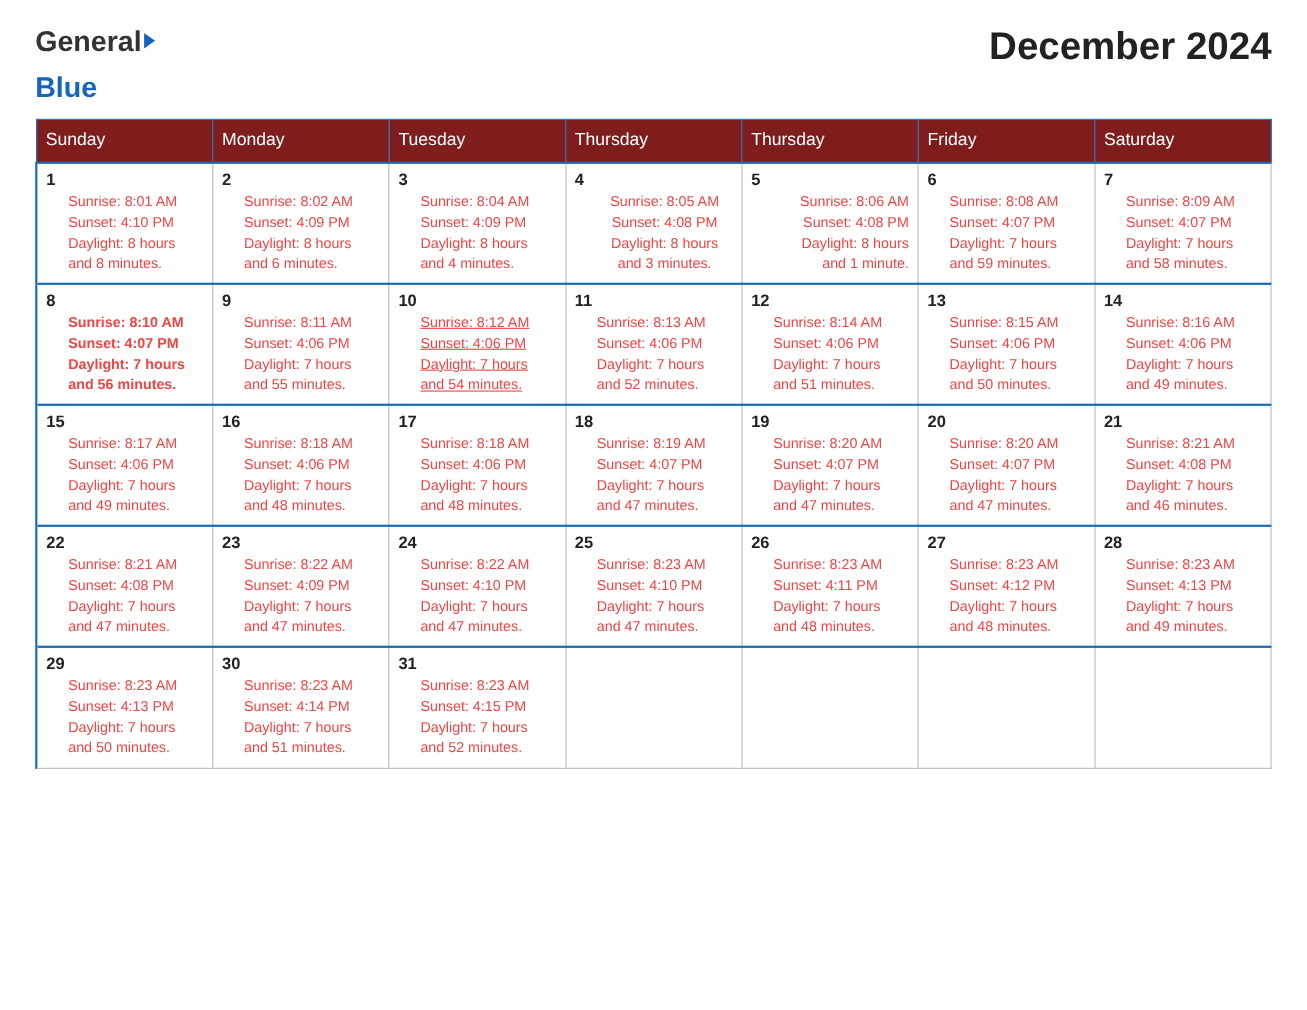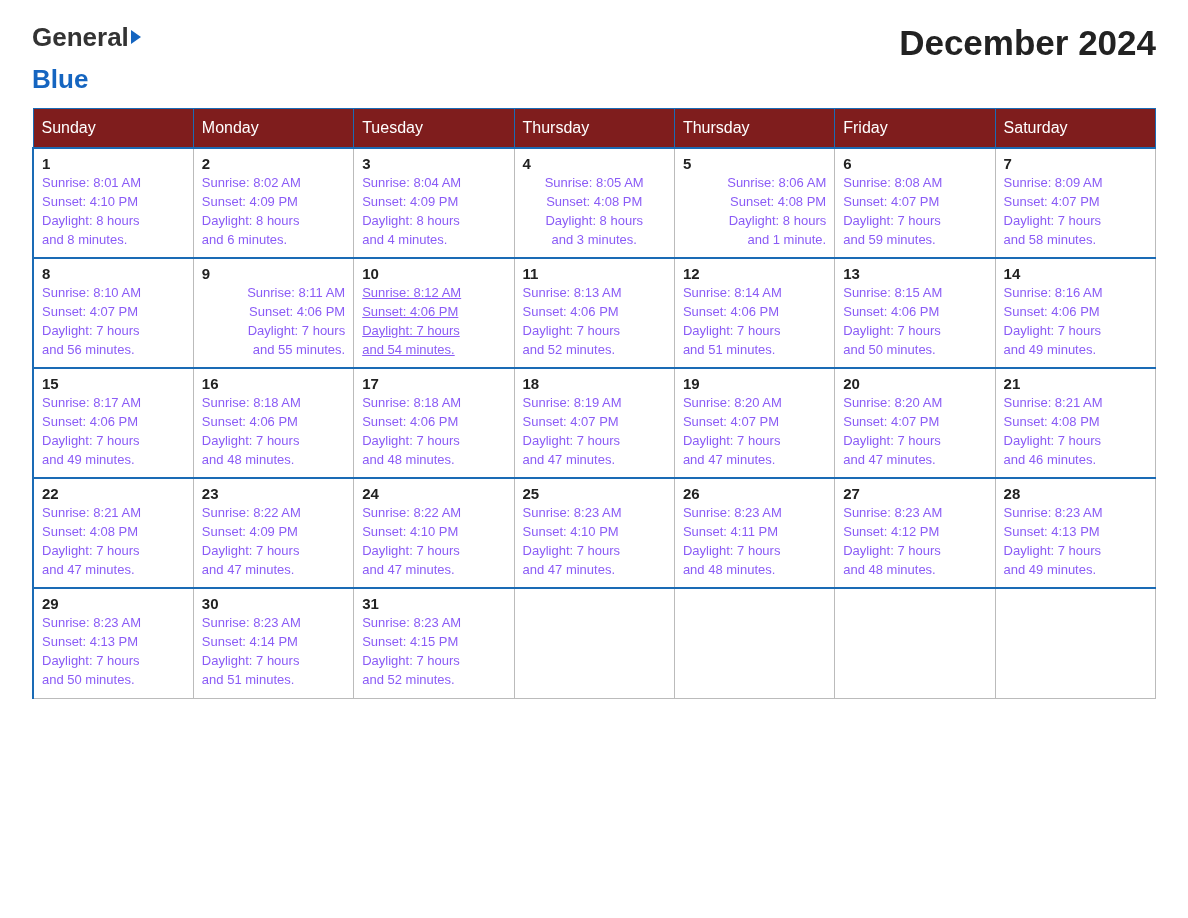--- a/index.html
+++ b/index.html
@@ -88,21 +88,22 @@
     }
     .day-num {
       font-size: 15px;
       font-weight: bold;
       display: block;
       margin-bottom: 2px;
     }
     .day-info {
       font-size: 13px;
       line-height: 1.45;
-      color: #8b5cf6;
+      color: #ef4444;
+      margin-left: 20px;
     }
     tbody tr {
       border-top: 2px solid #1a6bb5;
     }
   </style>
 </head>
 <body>
 
 <div class="header">
   <div class="logo">
@@ -177,28 +178,28 @@
           <span class="day-num">7</span>
           <div class="day-info" style="white-space: pre-line;">Sunrise: 8:09 AM
 Sunset: 4:07 PM
 Daylight: 7 hours
 and 58 minutes.</div>
         </td>
       </tr>
       <tr>
         <td>
           <span class="day-num">8</span>
-          <div class="day-info" style="white-space: pre-line;">Sunrise: 8:10 AM
+          <div class="day-info" style="white-space: pre-line; font-weight: bold;">Sunrise: 8:10 AM
 Sunset: 4:07 PM
 Daylight: 7 hours
 and 56 minutes.</div>
         </td>
         <td>
           <span class="day-num">9</span>
-          <div class="day-info" style="white-space: pre-line; text-align: right;">Sunrise: 8:11 AM
+          <div class="day-info" style="white-space: pre-line;">Sunrise: 8:11 AM
 Sunset: 4:06 PM
 Daylight: 7 hours
 and 55 minutes.</div>
         </td>
         <td>
           <span class="day-num">10</span>
           <div class="day-info" style="white-space: pre-line; text-decoration: underline;">Sunrise: 8:12 AM
 Sunset: 4:06 PM
 Daylight: 7 hours
 and 54 minutes.</div>

